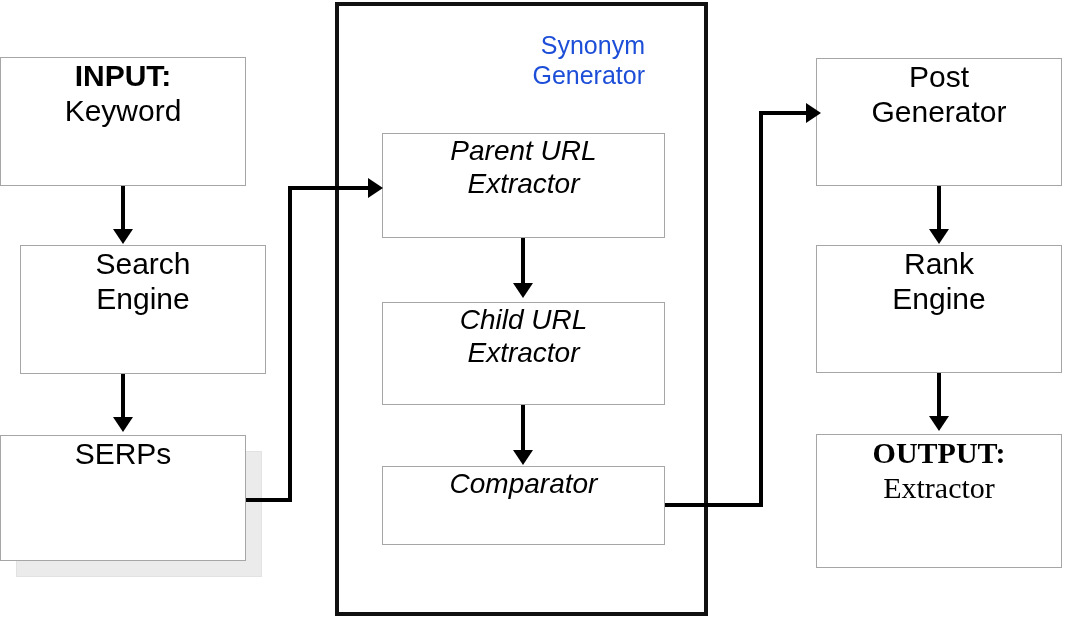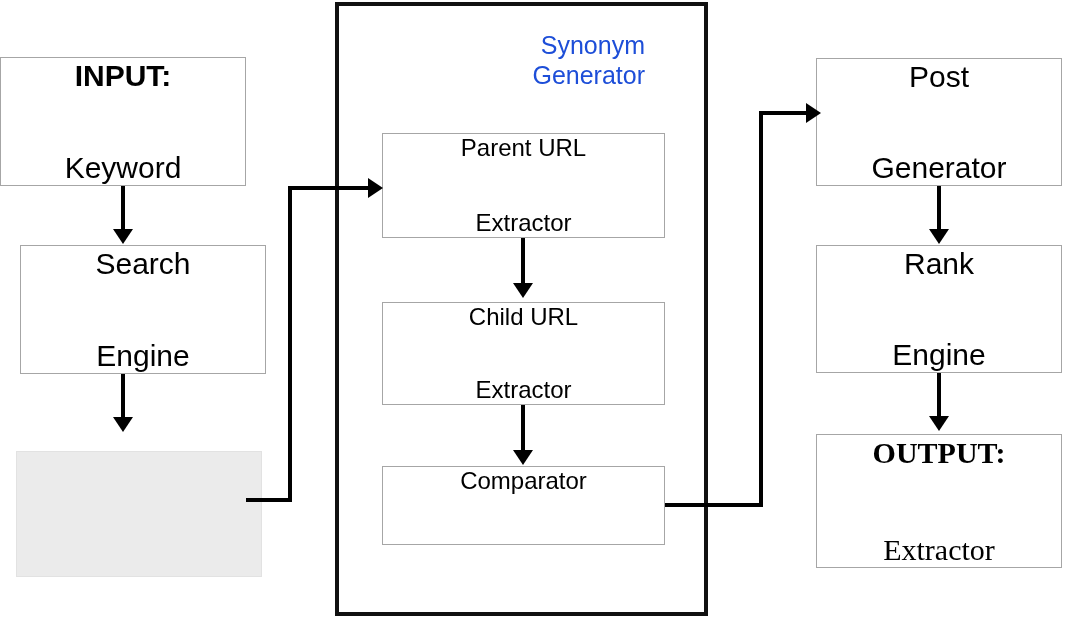--- a/index.html
+++ b/index.html
@@ -22,31 +22,31 @@
 
   
   .node {
     position: absolute;
     box-sizing: border-box;
     background: #ffffff;
     border: 1.5px solid #a6a6a6;
     display: flex;
     flex-direction: column;
     align-items: center;
-    justify-content: space-between;
+    justify-content: flex-start;
     text-align: center;
     color: #000000;
     line-height: 1.18;
     z-index: 4;
   }
   .node .line-bold {
     font-weight: bold;
   }
   .node.big   { font-size: 30px; }
-  .node.inner { font-size: 24px; }
+  .node.inner { font-size: 28px; font-style: italic; }
 
   
   .stack-shadow {
     position: absolute;
     background: #ebebeb;
     border: 1px solid #e2e2e2;
     box-sizing: border-box;
     z-index: 2;
   }
 
@@ -118,20 +118,23 @@
   <div class="node big" style="left:0px; top:245px; width:246px; height:129px;margin-left:20px;">
     <div>Search</div>
     <div>Engine</div>
   </div>
 
   <div class="edge v" style="left:121px; top:374px; height:46px;"></div>
   <div class="arrow down" style="left:113px; top:417px;"></div>
 
   <div class="stack-shadow" style="left:16px; top:451px; width:246px; height:126px;"></div>
 
+  <div class="node big" style="left:0px; top:435px; width:246px; height:126px;">
+    <div>SERPs</div>
+  </div>
 
   <div class="edge h" style="left:246px; top:498px; width:46px;"></div>
   <div class="edge v" style="left:288px; top:186px; height:316px;"></div>
   <div class="edge h" style="left:288px; top:186px; width:85px;"></div>
   <div class="arrow right" style="left:368px; top:178px;"></div>
 
   <div class="node inner" style="left:382px; top:133px; width:283px; height:105px;">
     <div>Parent URL</div>
     <div>Extractor</div>
   </div>

